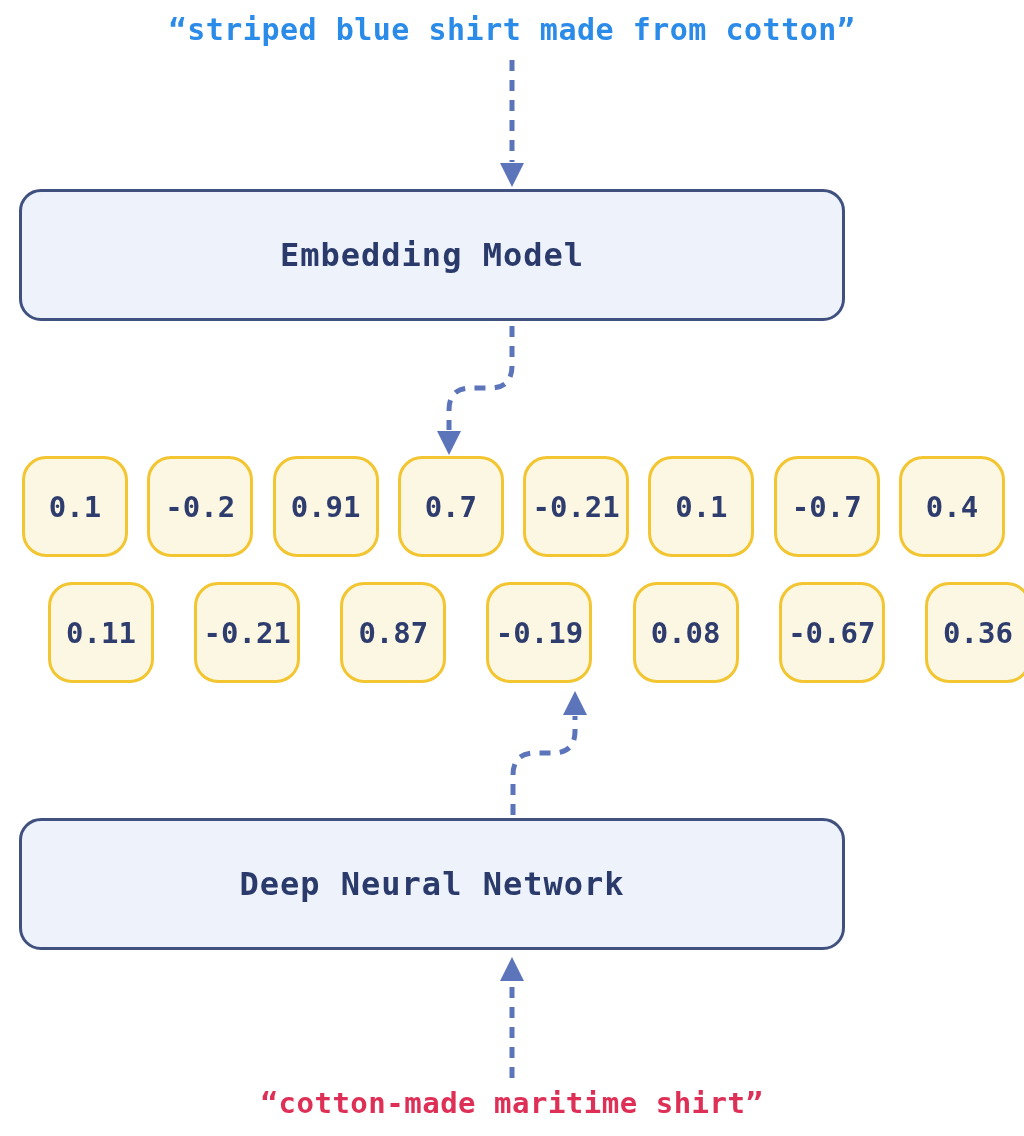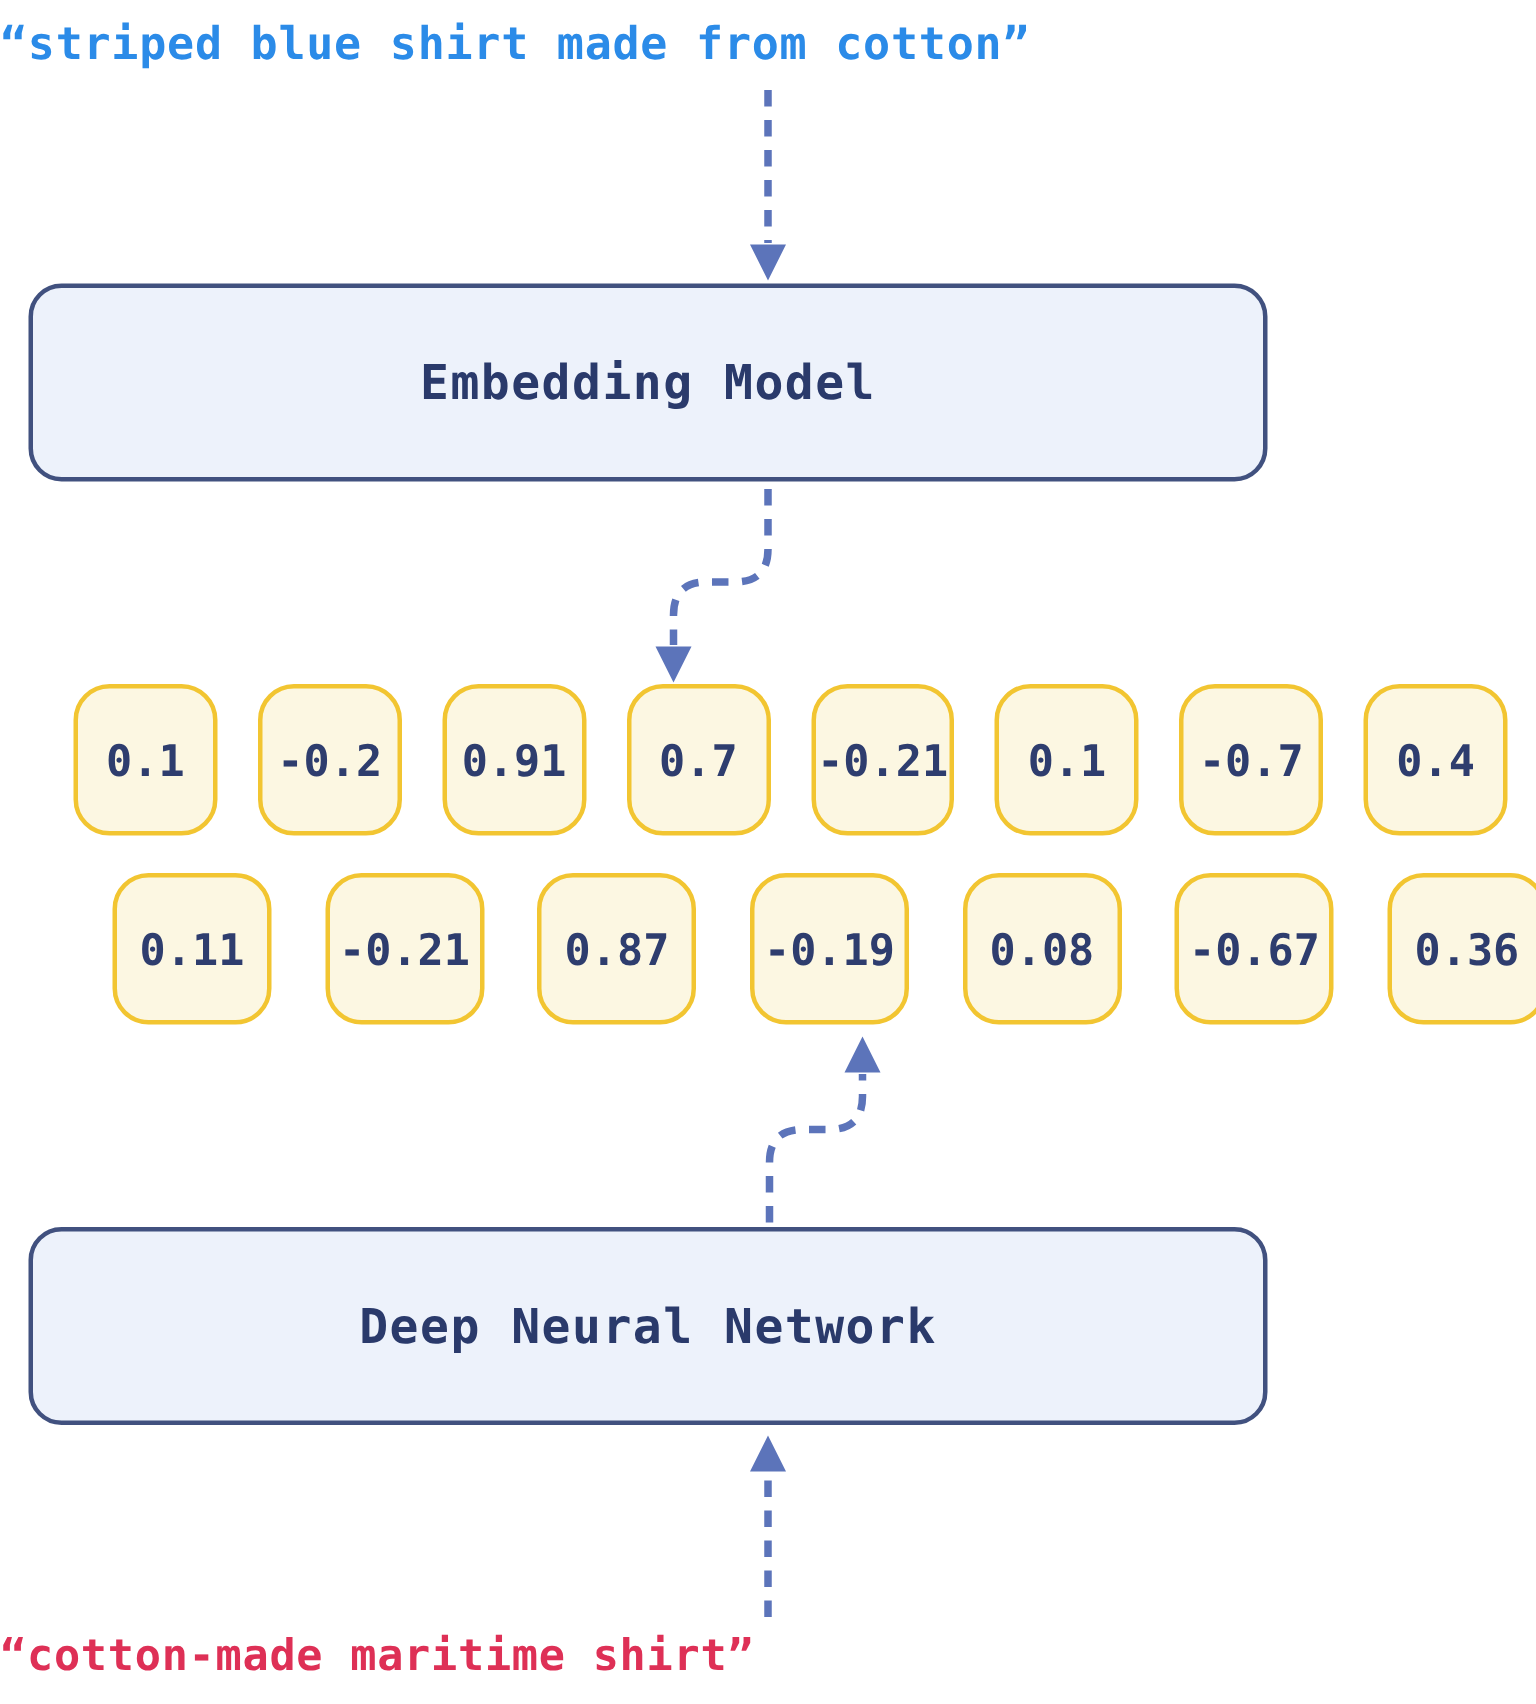--- a/index.html
+++ b/index.html
@@ -14,20 +14,21 @@
   .arrows {
     position: absolute;
     left: 0; top: 0;
     width: 1024px; height: 1136px;
     pointer-events: none;
   }
   .query {
     position: absolute;
     left: 0;
     width: 100%;
+    text-align: center;
     font-weight: bold;
     letter-spacing: 0.5px;
     white-space: nowrap;
   }
   .query-top {
     top: 12px;
     font-size: 30px;
     color: #2B8BE8;
   }
   .query-bottom {
@@ -70,21 +71,20 @@
     box-sizing: border-box;
     background: #FCF7E2;
     border: 3px solid #F2C531;
     border-radius: 24px;
     display: flex;
     align-items: center;
     justify-content: center;
     font-size: 29px;
     font-weight: bold;
     color: #2E3D6E;
-    margin-left: 27px;
   }
 </style>
 </head>
 <body>
 
 <div class="canvas">
 
   <svg class="arrows" viewBox="0 0 1024 1136" xmlns="http://www.w3.org/2000/svg">
 
     <g>

